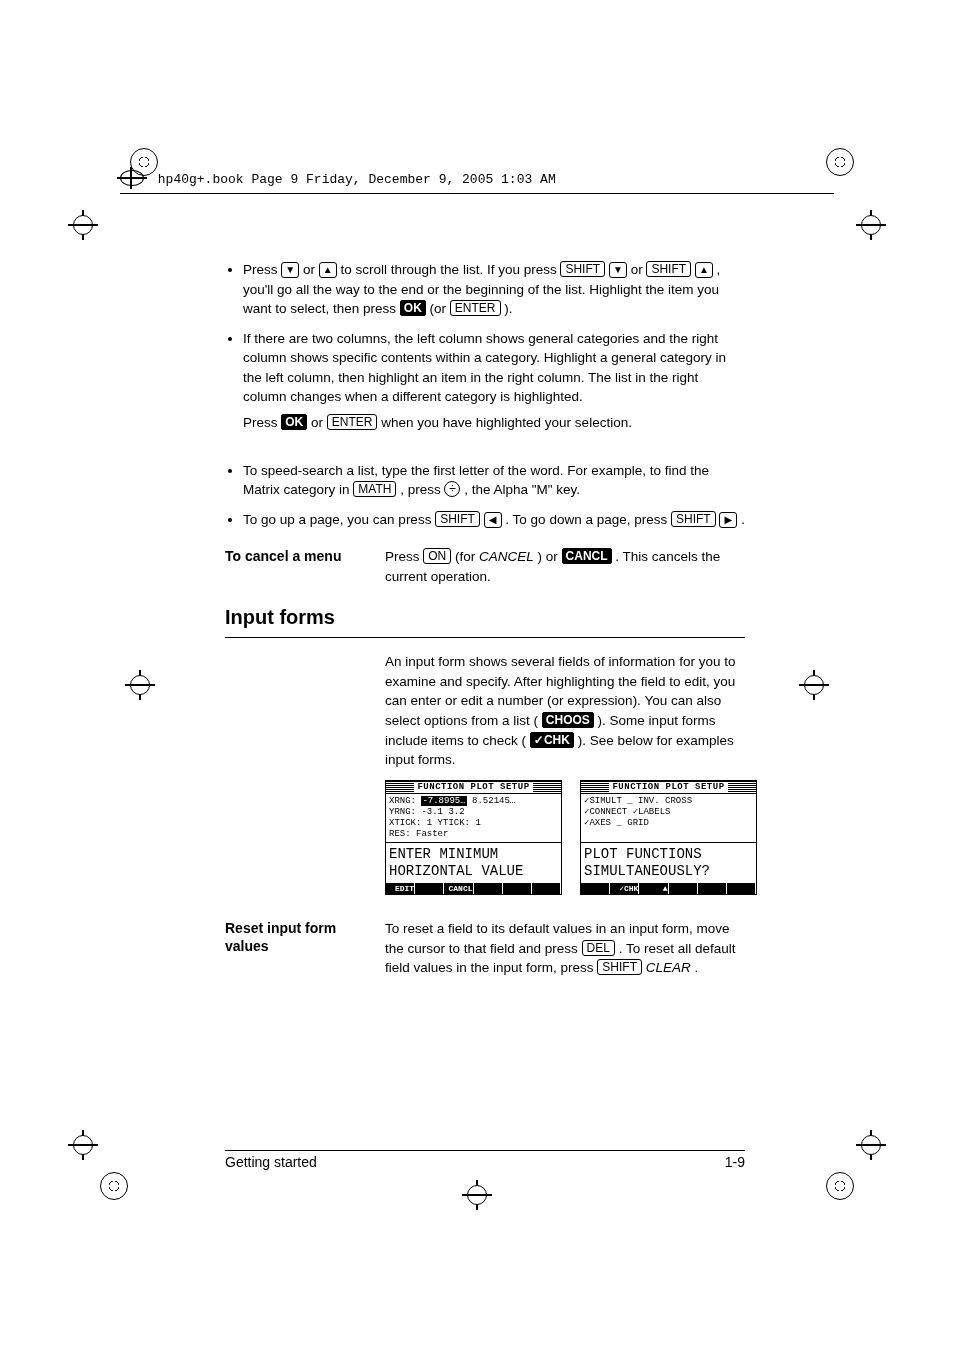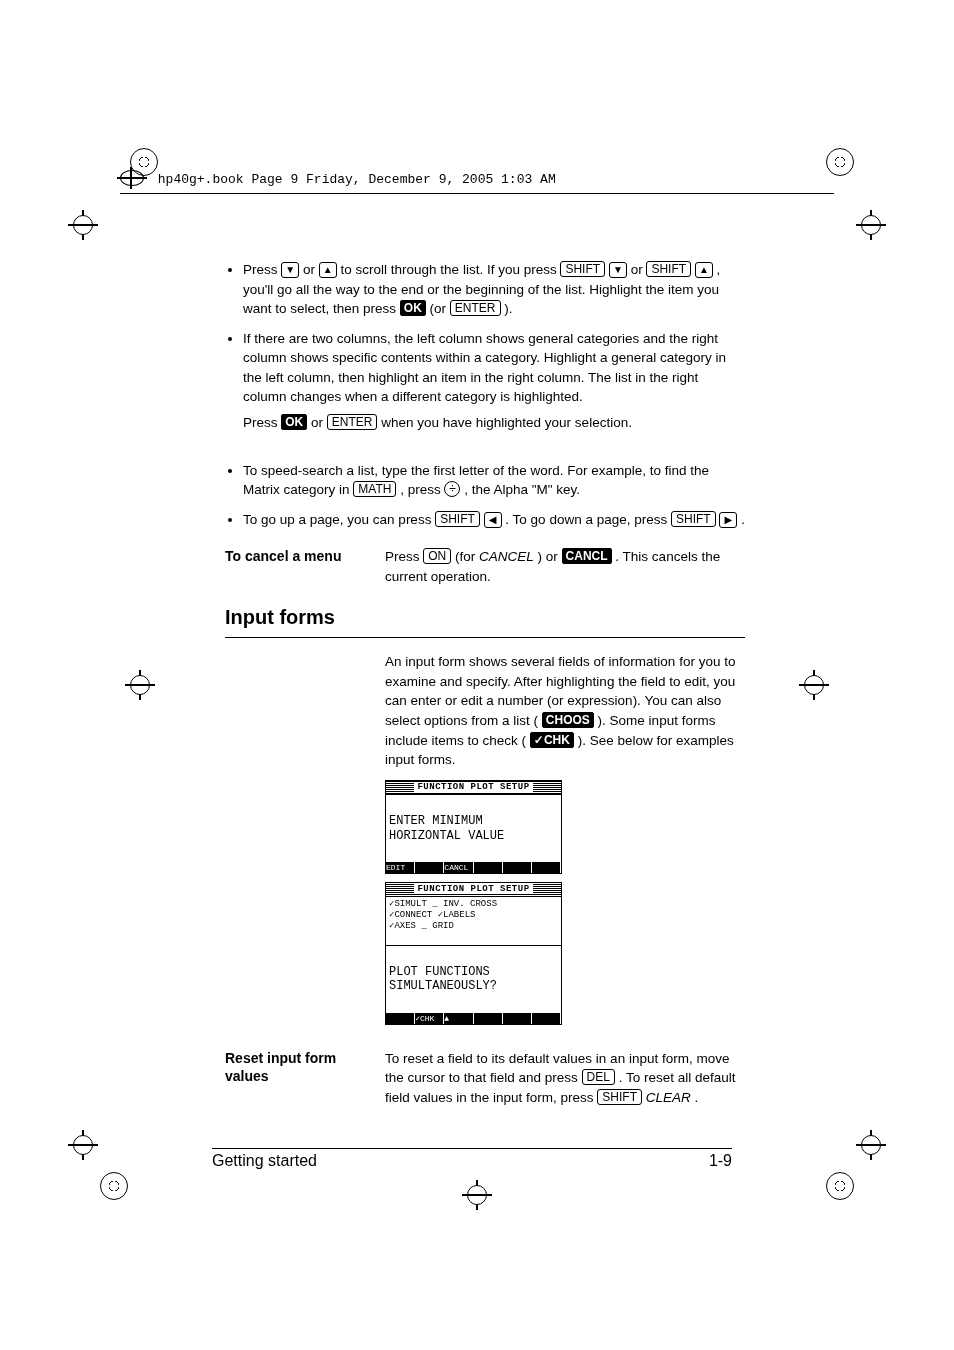--- a/index.html
+++ b/index.html
@@ -129,23 +129,22 @@
   }
   hr.sep {
     border: none;
     border-top: 1px solid #000;
     margin: 0 0 14px 0;
   }
   .italic { font-style: italic; }
 
   .screens {
     display: flex;
-    gap: 8px;
+    gap: 18px;
     margin: 10px 0 16px 0;
-    flex-direction: column;
   }
   .screen {
     border: 1.5px solid #000;
     width: 175px;
     font-family: "Courier New", monospace;
     font-size: 9px;
     line-height: 1.2;
     position: relative;
   }
   .screen .titlebar {
@@ -159,44 +158,45 @@
   .screen .titlebar span {
     background: #fff;
     padding: 0 3px;
   }
   .screen .area {
     padding: 2px 3px;
     min-height: 44px;
   }
   .screen .hint {
     border-top: 1px solid #000;
-    padding: 19px 3px;
-    font-size: 12px;
+    padding: 3px 3px;
+    font-size: 14px;
   }
   .screen .menubar {
     display: flex;
     background: #000;
     color: #fff;
     font-size: 8px;
     height: 11px;
   }
   .screen .menubar div {
     flex: 1;
     border-right: 1px solid #fff;
-    text-align: left;
+    text-align: right;
     line-height: 11px;
+    font-weight: bold;
   }
   .inv { background:#000; color:#fff; padding:0 1px; }
 
   .footer {
     position: absolute;
-    left: 212px;
+    left: 225px;
     width: 520px;
     bottom: 180px;
-    font-size: 16px;
+    font-size: 14px;
   }
   .footer .rule { border-top: 1px solid #000; margin-bottom: 3px; }
   .footer .line { display: flex; justify-content: space-between; }
 </style>
 </head>
 <body>
 
 <div class="print-mark" style="top:148px;left:130px"></div>
 <div class="print-mark" style="top:148px;right:100px"></div>
 <div class="print-mark" style="bottom:150px;left:100px"></div>
@@ -307,20 +307,30 @@
       <span>An input form shows several fields of information for you to examine and specify. After highlighting the field to edit, you can enter or edit a number (or expression). You can also select options from a list (</span>
       <span class="key soft">CHOOS</span>
       <span>). Some input forms include items to check (</span>
       <span class="key soft">✓CHK</span>
       <span>). See below for examples input forms.</span>
 
       <div class="screens">
 
         <div class="screen">
           <div class="titlebar"><span>FUNCTION PLOT SETUP</span></div>
+          <div class="area">
+            <div>
+              <span>XRNG:</span>
+              <span class="inv">-7.8995…</span>
+              <span>8.52145…</span>
+            </div>
+            <div>YRNG: -3.1       3.2</div>
+            <div>XTICK: 1     YTICK: 1</div>
+            <div>RES:  Faster</div>
+          </div>
           <div class="hint">ENTER MINIMUM HORIZONTAL VALUE</div>
           <div class="menubar">
             <div>EDIT</div>
             <div></div>
             <div>CANCL ▼</div>
             <div></div>
             <div></div>
             <div></div>
           </div>
         </div>

